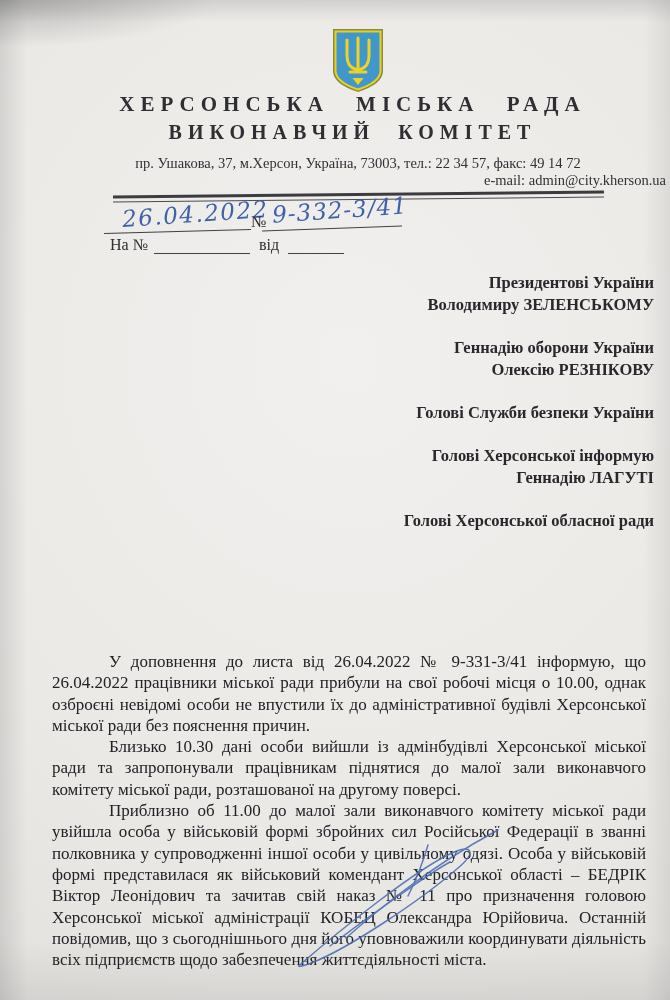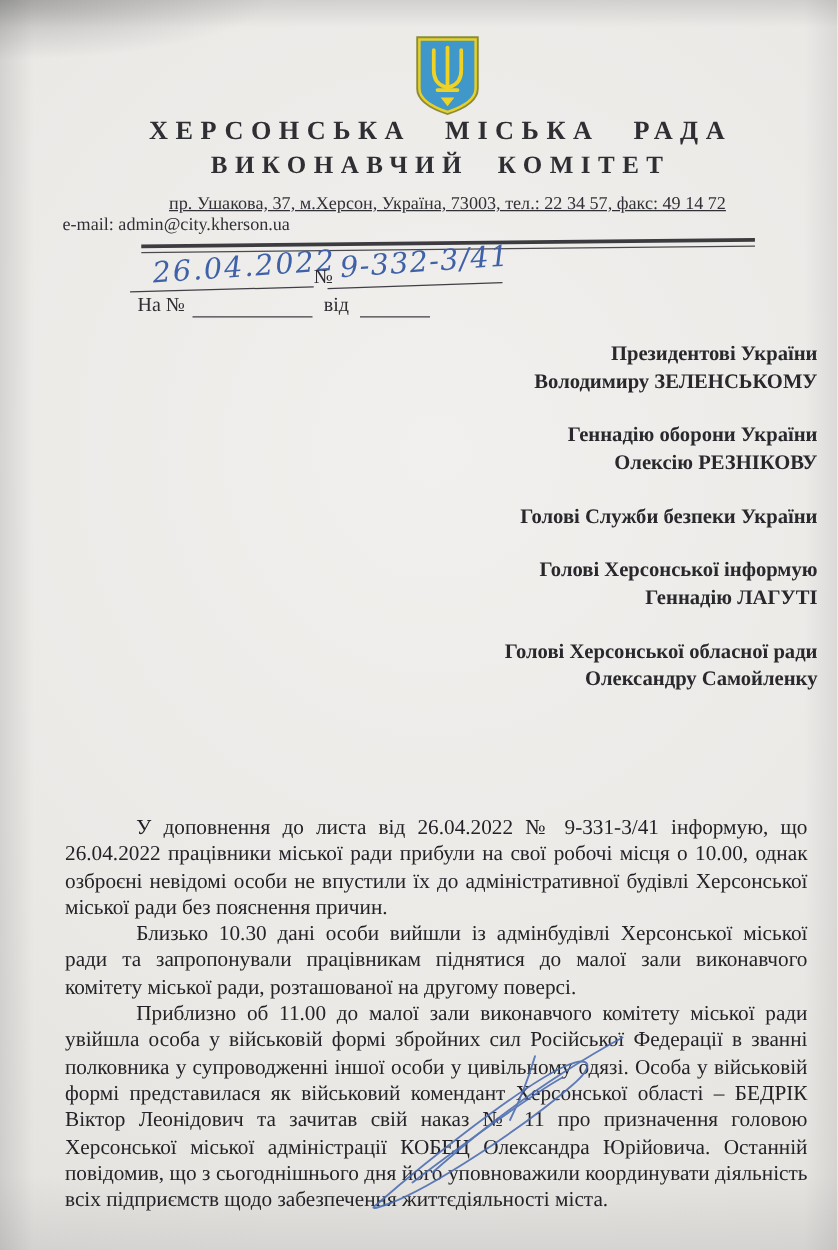--- a/index.html
+++ b/index.html
@@ -13,22 +13,22 @@
       linear-gradient(to bottom, rgba(70,70,72,0) 94%, rgba(70,70,72,.10) 100%),
       radial-gradient(120% 85% at 52% 36%, #f1f0ee 0%, #eae9e6 55%, #e1dfdc 100%);
   }
   .abs{position:absolute;}
   .ink{color:#2b2b30;}
   
   .org-name{left:30px;top:92px;width:645px;text-align:center;
     font-weight:bold;font-size:21px;letter-spacing:6px;word-spacing:16px;color:#2e2e33;}
   .org-unit{left:30px;top:121px;width:645px;text-align:center;
     font-weight:bold;font-size:20px;letter-spacing:6px;word-spacing:12px;color:#2e2e33;}
-  .addr-line{left:50px;top:155px;width:616px;text-align:center;font-size:14.5px;color:#303036;text-decoration:underline;}
-  .email-line{left:50px;top:172px;width:616px;text-align:left;font-size:14.5px;color:#303036;}
+  .addr-line{left:50px;top:155px;width:616px;text-align:center;font-size:14.5px;color:#303036;}
+  .email-line{left:50px;top:172px;width:616px;text-align:right;font-size:14.5px;color:#303036;}
   .rule{left:113px;top:193px;width:491px;height:3px;
     border-top:3px solid #3c3c40;border-bottom:1px solid #4a4a4e;
     transform:rotate(-0.6deg);}
   
   .hand{font-style:italic;color:#3f61a8;font-family:"DejaVu Serif",serif;}
   .hw-date{left:122px;top:201px;font-size:23px;letter-spacing:1.5px;transform:rotate(-4deg);}
   .hw-num{left:272px;top:197px;font-size:23px;letter-spacing:1px;transform:rotate(-4deg);}
   .num-sign{left:251px;top:213px;font-size:16px;}
   .uline{border-bottom:1.6px solid #3f3f45;height:1px;}
   .ul-date{left:104px;top:230px;width:147px;transform:rotate(-1.5deg);}
@@ -89,21 +89,20 @@
   </div>
   <div class="addr-group">
     <div>Голові Служби безпеки України</div>
   </div>
   <div class="addr-group">
     <div>Голові Херсонської інформую</div>
     <div>Геннадію ЛАГУТІ</div>
   </div>
   <div class="addr-group">
     <div>Голові Херсонської обласної ради</div>
-    <div>Олександру Самойленку</div>
   </div>
 </div>
 
 <div class="abs letter-body">
   <p>У доповнення до листа від 26.04.2022 № 9-331-3/41 інформую, що 26.04.2022 працівники міської ради прибули на свої робочі місця о 10.00, однак озброєні невідомі особи не впустили їх до адміністративної будівлі Херсонської міської ради без пояснення причин.</p>
   <p>Близько 10.30 дані особи вийшли із адмінбудівлі Херсонської міської ради та запропонували працівникам піднятися до малої зали виконавчого комітету міської ради, розташованої на другому поверсі.</p>
   <p>Приблизно об 11.00 до малої зали виконавчого комітету міської ради увійшла особа у військовій формі збройних сил Російської Федерації в званні полковника у супроводженні іншої особи у цивільному одязі. Особа у військовій формі представилася як військовий комендант Херсонської області – БЕДРІК Віктор Леонідович та зачитав свій наказ № 11 про призначення головою Херсонської міської адміністрації КОБЕЦ Олександра Юрійовича. Останній повідомив, що з сьогоднішнього дня його уповноважили координувати діяльність всіх підприємств щодо забезпечення життєдіяльності міста.</p>
 </div>
 
 <svg class="abs sig" width="670" height="1000" viewBox="0 0 670 1000">

